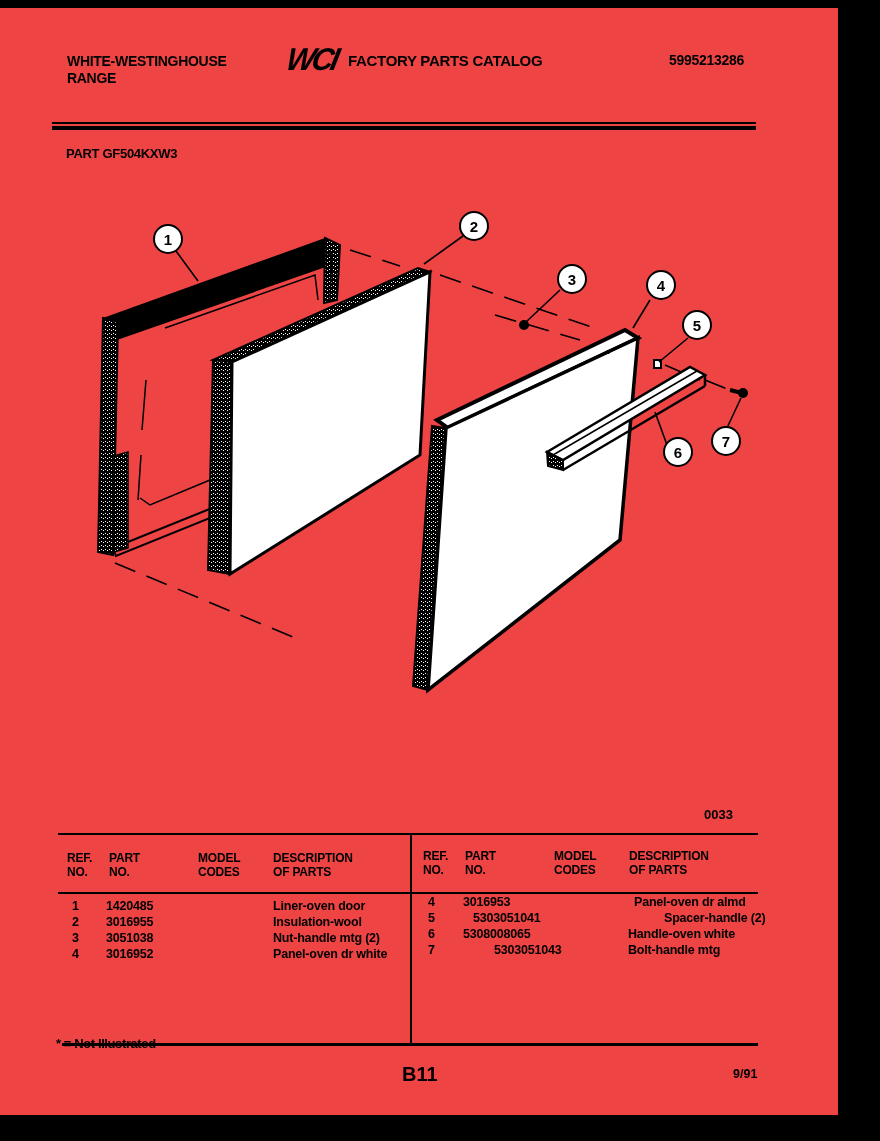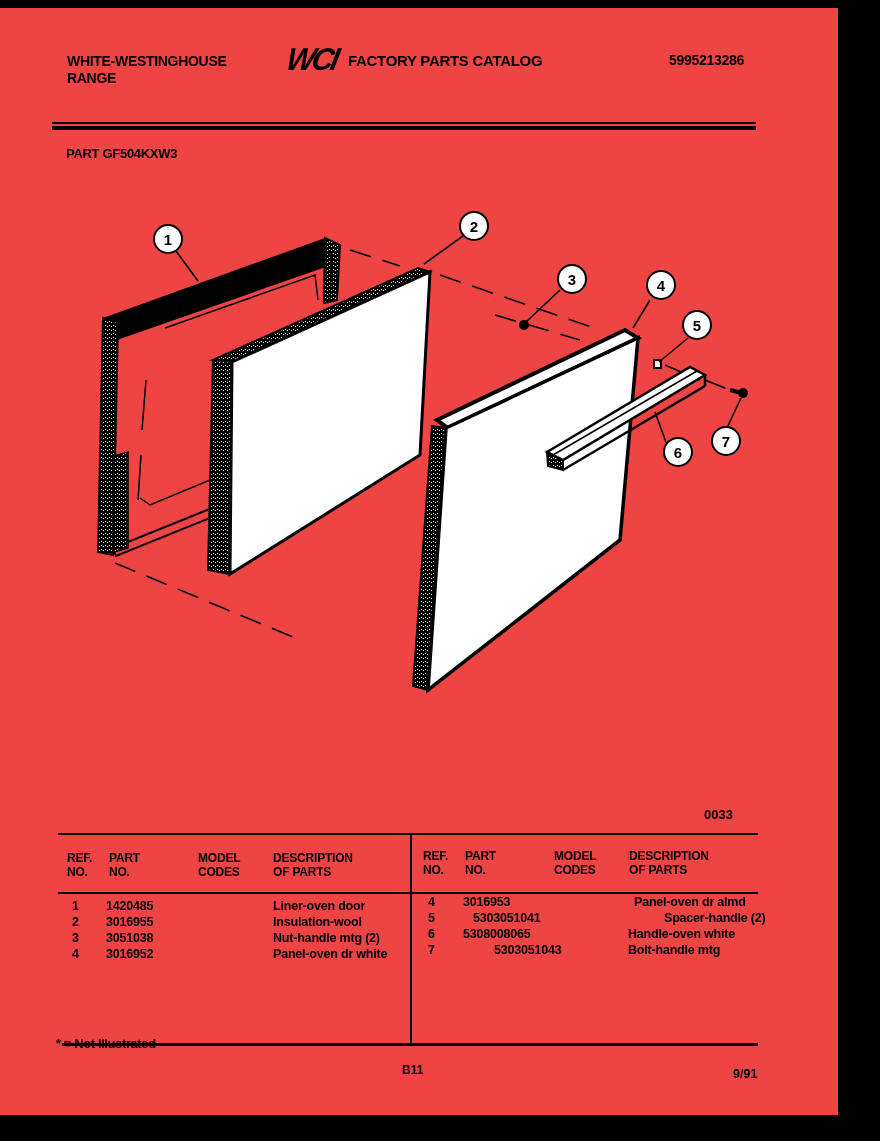--- a/index.html
+++ b/index.html
@@ -237,15 +237,15 @@
     <span class="abs cell" style="left:628px;">Handle-oven white</span>
   </div>
   <div class="row" style="left:0; top:935px;">
     <span class="abs cell" style="left:428px;">7</span>
     <span class="abs cell" style="left:474px;margin-left:20px;">5303051043</span>
     <span class="abs cell" style="left:554px;"></span>
     <span class="abs cell" style="left:628px;">Bolt-handle mtg</span>
   </div>
 
   <div class="abs" style="left:56px; top:1007px; font-size:13px; font-weight:bold; letter-spacing:-0.4px;margin-top:21px;">* = Not Illustrated</div>
-  <div class="abs" style="left:402px; top:1055px; font-size:12px; font-weight:bold;">B11</div>
+  <div class="abs" style="left:402px; top:1055px; font-size:20px; font-weight:bold;">B11</div>
   <div class="abs" style="left:733px; top:1059px; font-size:12.5px; font-weight:bold;">9/91</div>
 </div>
 
 </body></html>

